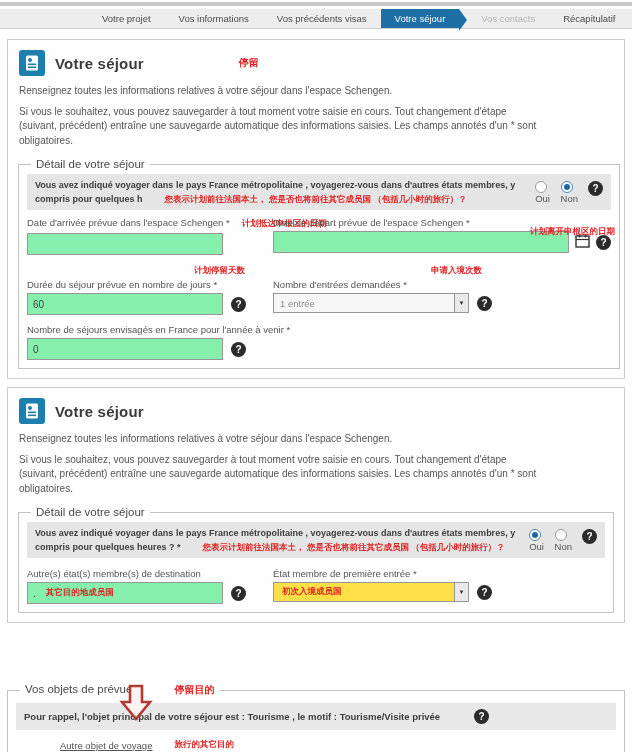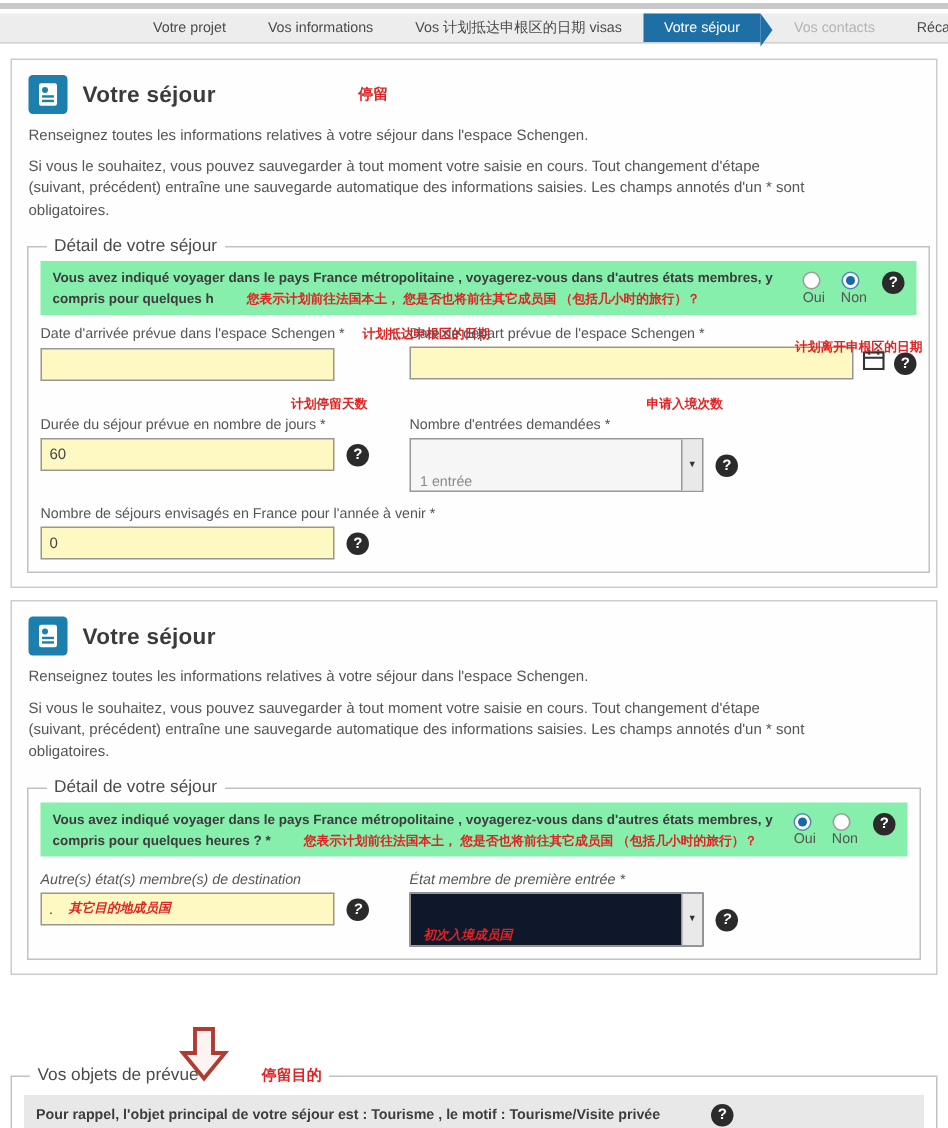--- a/index.html
+++ b/index.html
@@ -25,45 +25,45 @@
   .sec-icon { width:26px; height:26px; background:#1d7fae; border-radius:3px; display:flex; align-items:center; justify-content:center; }
   .sec-title { font-size:15px; font-weight:bold; color:#3b3b3b; margin-left:10px; letter-spacing:.2px; }
   .red { color:#e02424; font-weight:bold; }
   .title-annot { font-size:10px; margin-left:95px; }
   .intro { font-size:10px; color:#555; margin:0 2px 6px 2px; line-height:1.45; }
   .intro.second { max-width:525px; margin-bottom:10px; }
 
   fieldset { border:1px solid #c2c2c2; padding:2px 8px 8px 8px; margin:0 1px; position:relative; }
   legend { font-size:11.5px; color:#4a4a4a; padding:0 5px; margin-left:4px; }
 
-  .qbox { background:#86efac; padding:5px 8px 4px 8px; display:flex; margin-top:2px; }
+  .qbox { background:#e5e5e5; padding:5px 8px 4px 8px; display:flex; margin-top:2px; }
   .qtext { flex:1; font-size:9px; font-weight:bold; color:#3d3d3d; line-height:1.5; }
   .qline { white-space:nowrap; overflow:hidden; }
   .q-annot { font-size:8.5px; margin-left:22px; white-space:nowrap; }
   .qradios { display:flex; align-items:flex-start; padding-top:2px; margin-left:6px; }
   .radio-item { display:flex; align-items:center; margin-right:10px; font-size:9.5px; color:#555; cursor:pointer;flex-direction:column; }
   .rdot { width:12px; height:12px; border:1px solid #9a9a9a; border-radius:50%; background:#fff; margin-right:4px; position:relative; }
   .rdot.checked { border-color:#4d88b5; }
   .rdot.checked::after { content:""; position:absolute; left:2px; top:2px; width:6px; height:6px; border-radius:50%; background:#1769aa; }
 
   .qicon { width:15px; height:15px; border-radius:50%; background:#2b2b2b; color:#fff; font-size:10px; font-weight:bold;
            text-align:center; line-height:15px; flex:0 0 auto; cursor:pointer; }
 
   .annot-right { position:absolute; right:4px; top:56px; font-size:8.5px; }
 
   .frow { display:flex; margin-top:7px; }
   .fcol-l { width:246px; }
   .fcol-r { flex:1; }
   .flabel { font-size:9.5px; color:#555; border-bottom:0; margin-bottom:3px; white-space:nowrap; }
   .flabel .annot-inline { font-size:8.5px; margin-left:12px; }
   .ctl-row { display:flex; align-items:center; }
-  .tinput { border:1px solid #979797; background:#fef9c3; height:22px; font-size:10px; color:#444;
+  .tinput { border:1px solid #979797; background:#86efac; height:22px; font-size:10px; color:#444;
             padding:3px 5px; display:flex; align-items:center;text-align:right; }
   .w-std { width:196px; } .w-date-l { width:196px; } .w-date-r { width:296px; }
-  .sel { border:1px solid #979797; background:#f6f6f6; height:36px; display:flex; align-items:flex-end;
+  .sel { border:1px solid #979797; background:#f6f6f6; height:20px; display:flex; align-items:center;
          font-size:9.5px; color:#8a8a8a; position:relative; padding-left:6px; }
   .sel .ddbtn { position:absolute; right:0; top:0; width:14px; height:100%; border-left:1px solid #979797;
          background:#e9e9e9; display:flex; align-items:center; justify-content:center; font-size:6px; color:#333; }
   .gap8 { width:8px; flex:0 0 auto; } .gap6 { width:6px; flex:0 0 auto; }
   .annot-line { font-size:8.5px; margin-top:8px; }
   .annot-days { text-align:right; padding-right:28px; }
   .annot-entries { padding-left:158px; }
   .annot-nextyear { padding-left:140px; margin-top:22px; font-size:8.5px; }
   .cal { flex:0 0 auto; cursor:pointer; }
 
@@ -85,21 +85,21 @@
 </head>
 <body>
 
 <div id="page">
 
   <div class="top-strip"></div>
 
   <div class="nav">
     <div class="nav-tab">Votre projet</div>
     <div class="nav-tab">Vos informations</div>
-    <div class="nav-tab">Vos 计划抵达申根区的日期 visas</div>
+    <div class="nav-tab">Vos précédents visas</div>
     <div class="nav-tab active">Votre séjour</div>
     <div class="nav-tab disabled">Vos contacts</div>
     <div class="nav-tab">Récapitulatif</div>
   </div>
 
   <div class="panel panel1">
     <div class="sec-head">
       <div class="sec-icon">
         <svg width="18" height="18" viewBox="0 0 18 18">
             <rect x="3" y="1.5" width="12" height="15" rx="1.5" fill="#fff"></rect>
@@ -229,36 +229,36 @@
               <span>Oui</span>
             </div>
           <div class="radio-item">
               <span class="rdot"></span>
               <span>Non</span>
             </div>
           <div class="qicon">?</div>
         </div>
       </div>
 
-      <div class="frow" style="margin-top:10px;font-style:italic;">
+      <div class="frow" style="margin-top:10px;">
         <div class="fcol-l">
           <div class="flabel">Autre(s) état(s) membre(s) de destination</div>
           <div class="ctl-row">
             <div class="tinput w-std">
                 <span>.</span>
                 <span class="red overlay-annot">其它目的地成员国</span>
               </div>
             <span class="gap8"></span>
             <div class="qicon">?</div>
           </div>
         </div>
         <div class="fcol-r">
           <div class="flabel">État membre de première entrée *</div>
           <div class="ctl-row">
-            <div class="sel w-std" style="background:#0f172a;">
+            <div class="sel w-std" style="background:#fde047;">
                 <span class="red overlay-annot" style="margin-left:2px;">初次入境成员国</span>
                 <span class="ddbtn">▼</span>
               </div>
             <span class="gap8"></span>
             <div class="qicon">?</div>
           </div>
         </div>
       </div>
     </fieldset>
   </div>

